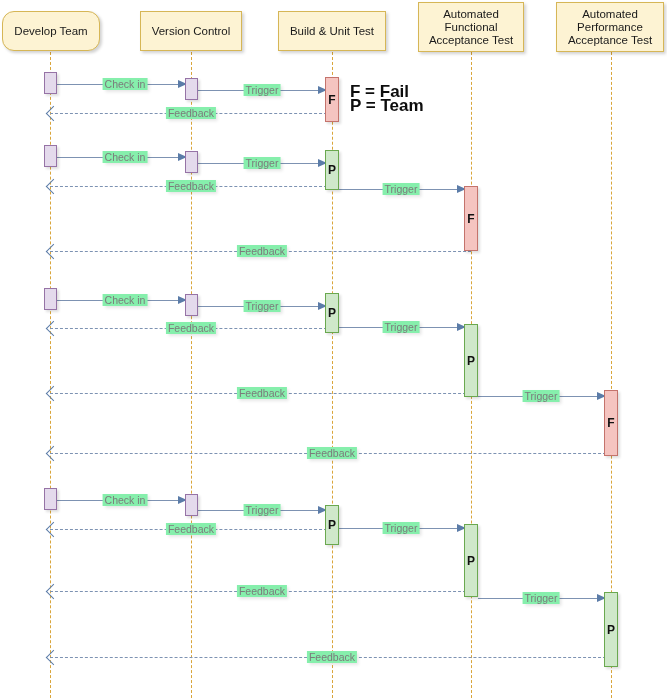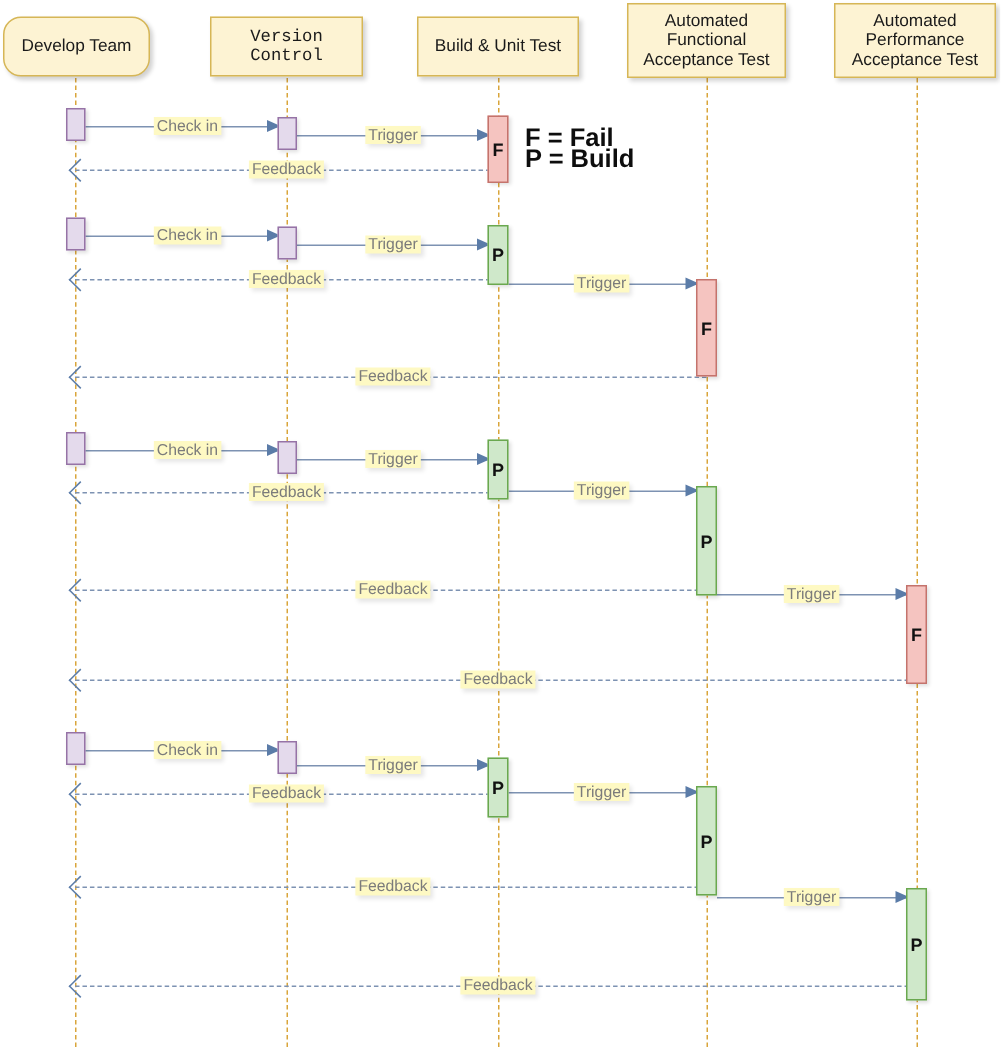--- a/index.html
+++ b/index.html
@@ -60,21 +60,21 @@
     left:-2px;top:-5px;width:10px;height:10px;
     border-left:1.4px solid #5b7ca8;
     border-bottom:1.4px solid #5b7ca8;
     transform:rotate(45deg);
     border-radius:0;
   }
 
   .msg-label{
     position:absolute;
     transform:translate(-50%,-50%);
-    background:#fef9c3;
+    background:#86efac;
     color:#7b7b7b;
     font-size:10.5px;
     line-height:12px;
     padding:0px 2px;
     white-space:nowrap;
     box-shadow:2px 2px 3px rgba(0,0,0,0.10);
   }
 
   
   .legend{
@@ -241,31 +241,31 @@
         <span>P</span>
       </div>
       <div class="bar pass" style="left: 604px; top: 592px; width: 14px; height: 75px;">
         <span>P</span>
       </div>
     </div>
   <div id="actors">
       <div class="actor-box" style="left: 2px; top: 11px; width: 98px; height: 40px; border-radius: 12px;">
         <span>Develop Team</span>
       </div>
-      <div class="actor-box" style="left: 140px; top: 11px; width: 102px; height: 40px; font-family: Liberation Mono, monospace;">
+      <div class="actor-box" style="left: 140px; top: 11px; width: 102px; height: 40px;">
         <span>Version Control</span>
       </div>
       <div class="actor-box" style="left: 278px; top: 11px; width: 108px; height: 40px; justify-content: center;">
         <span>Build &amp; Unit Test</span>
       </div>
       <div class="actor-box" style="left: 418px; top: 2px; width: 106px; height: 50px;">
         <span>Automated Functional Acceptance Test</span>
       </div>
       <div class="actor-box" style="left: 556px; top: 2px; width: 108px; height: 50px;">
         <span>Automated Performance Acceptance Test</span>
       </div>
     </div>
 
   <div class="legend" style="left: 350px; top: 85px;">
     <div>F = Fail</div>
-    <div>P = Build</div>
+    <div>P = Team</div>
   </div>
 </div>
 
 </body></html>

